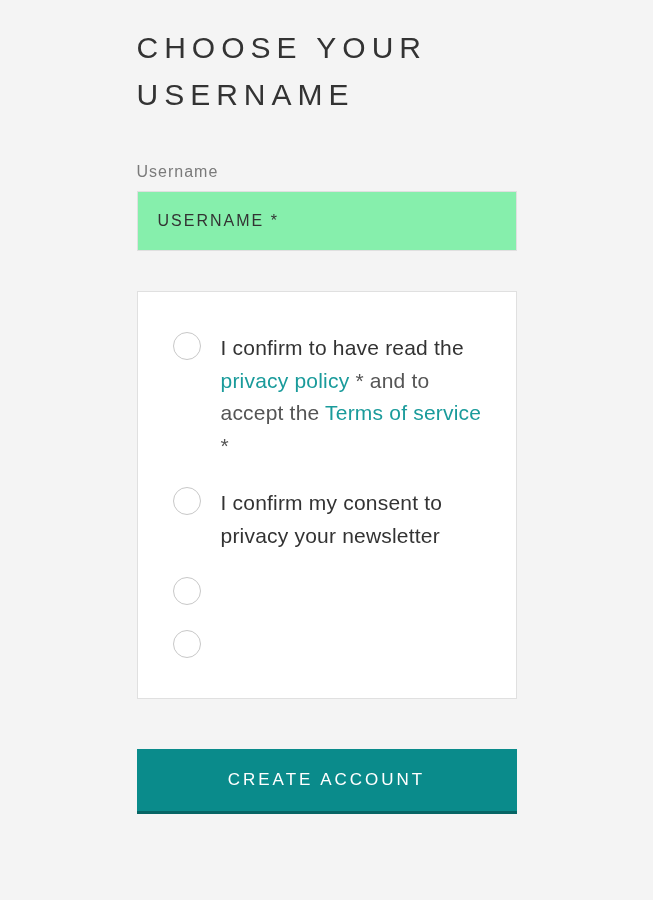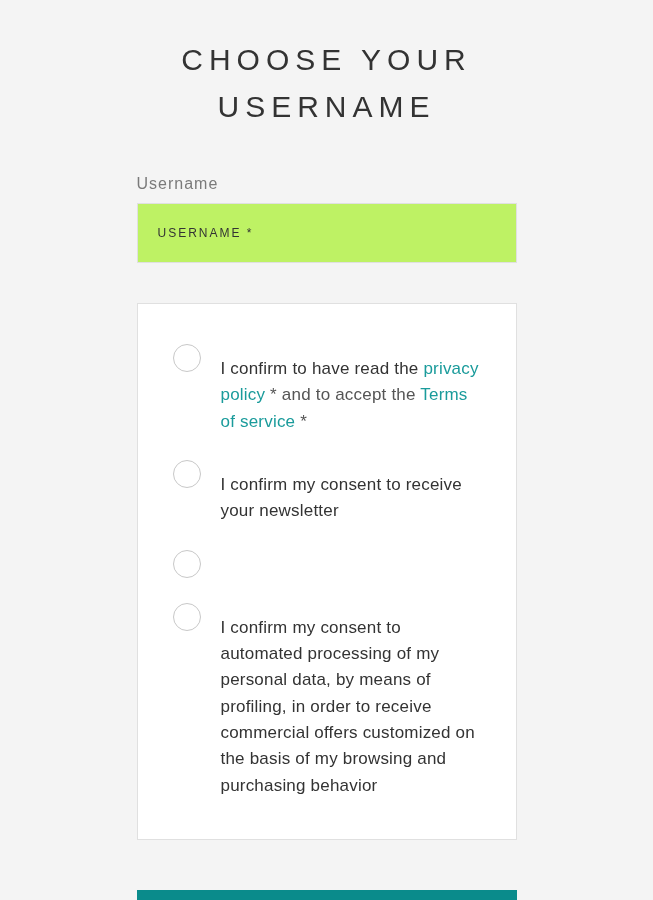--- a/index.html
+++ b/index.html
@@ -15,43 +15,41 @@
       padding: 25px 0;
     }
     .container {
       width: 380px;
       margin: 0 auto;
     }
     .page-title {
       font-size: 30px;
       font-weight: 300;
       color: #333;
-      text-align: center;
       letter-spacing: 6px;
       line-height: 1.55;
       margin-bottom: 45px;
       text-transform: uppercase;
-      margin-top: 12px;
     }
     .field-label {
       font-size: 16px;
       color: #7a7a7a;
       letter-spacing: 1px;
       margin-bottom: 10px;
       display: block;
     }
     .username-input {
       width: 100%;
       height: 60px;
       padding: 14px 20px;
-      font-size: 12px;
+      font-size: 16px;
       font-weight: 400;
       color: #333;
       border: 1px solid #e0e0e0;
-      background: #bef264;
+      background: #86efac;
       letter-spacing: 2px;
       outline: none;
     }
     .username-input::placeholder {
       color: #333;
       text-transform: uppercase;
       letter-spacing: 2px;
     }
     .consent-panel {
       margin-top: 40px;
@@ -72,25 +70,24 @@
       flex-shrink: 0;
       width: 28px;
       height: 28px;
       border: 1px solid #c8c8c8;
       border-radius: 50%;
       background: #fff;
       cursor: pointer;
       margin-top: 0;
     }
     .consent-text {
-      font-size: 17px;
+      font-size: 21px;
       color: #333;
       line-height: 1.55;
       letter-spacing: 0.2px;
-      margin-top: 12px;
     }
     .link {
       color: #1a9b9b;
       cursor: pointer;
     }
     .asterisk {
       color: #555;
     }
     .submit-button {
       margin-top: 50px;
@@ -119,28 +116,27 @@
 
     <div class="consent-row">
       <div class="checkbox-circle"></div>
       <div class="consent-text">
         <span>I confirm to have read the </span><span class="link">privacy policy </span><span class="asterisk">* and to accept the </span><span class="link">Terms of service </span><span class="asterisk">*</span>
       </div>
     </div>
 
     <div class="consent-row">
       <div class="checkbox-circle"></div>
-      <div class="consent-text">I confirm my consent to receive your newsletter</div>
+      <div class="consent-text">I confirm my consent to privacy your newsletter</div>
     </div>
 
     <div class="consent-row">
       <div class="checkbox-circle"></div>
     </div>
 
     <div class="consent-row">
       <div class="checkbox-circle"></div>
-      <div class="consent-text">I confirm my consent to automated processing of my personal data, by means of profiling, in order to receive commercial offers customized on the basis of my browsing and purchasing behavior</div>
     </div>
 
   </div>
 
   <button class="submit-button">CREATE ACCOUNT</button>
 </div>
 
 </body></html>

